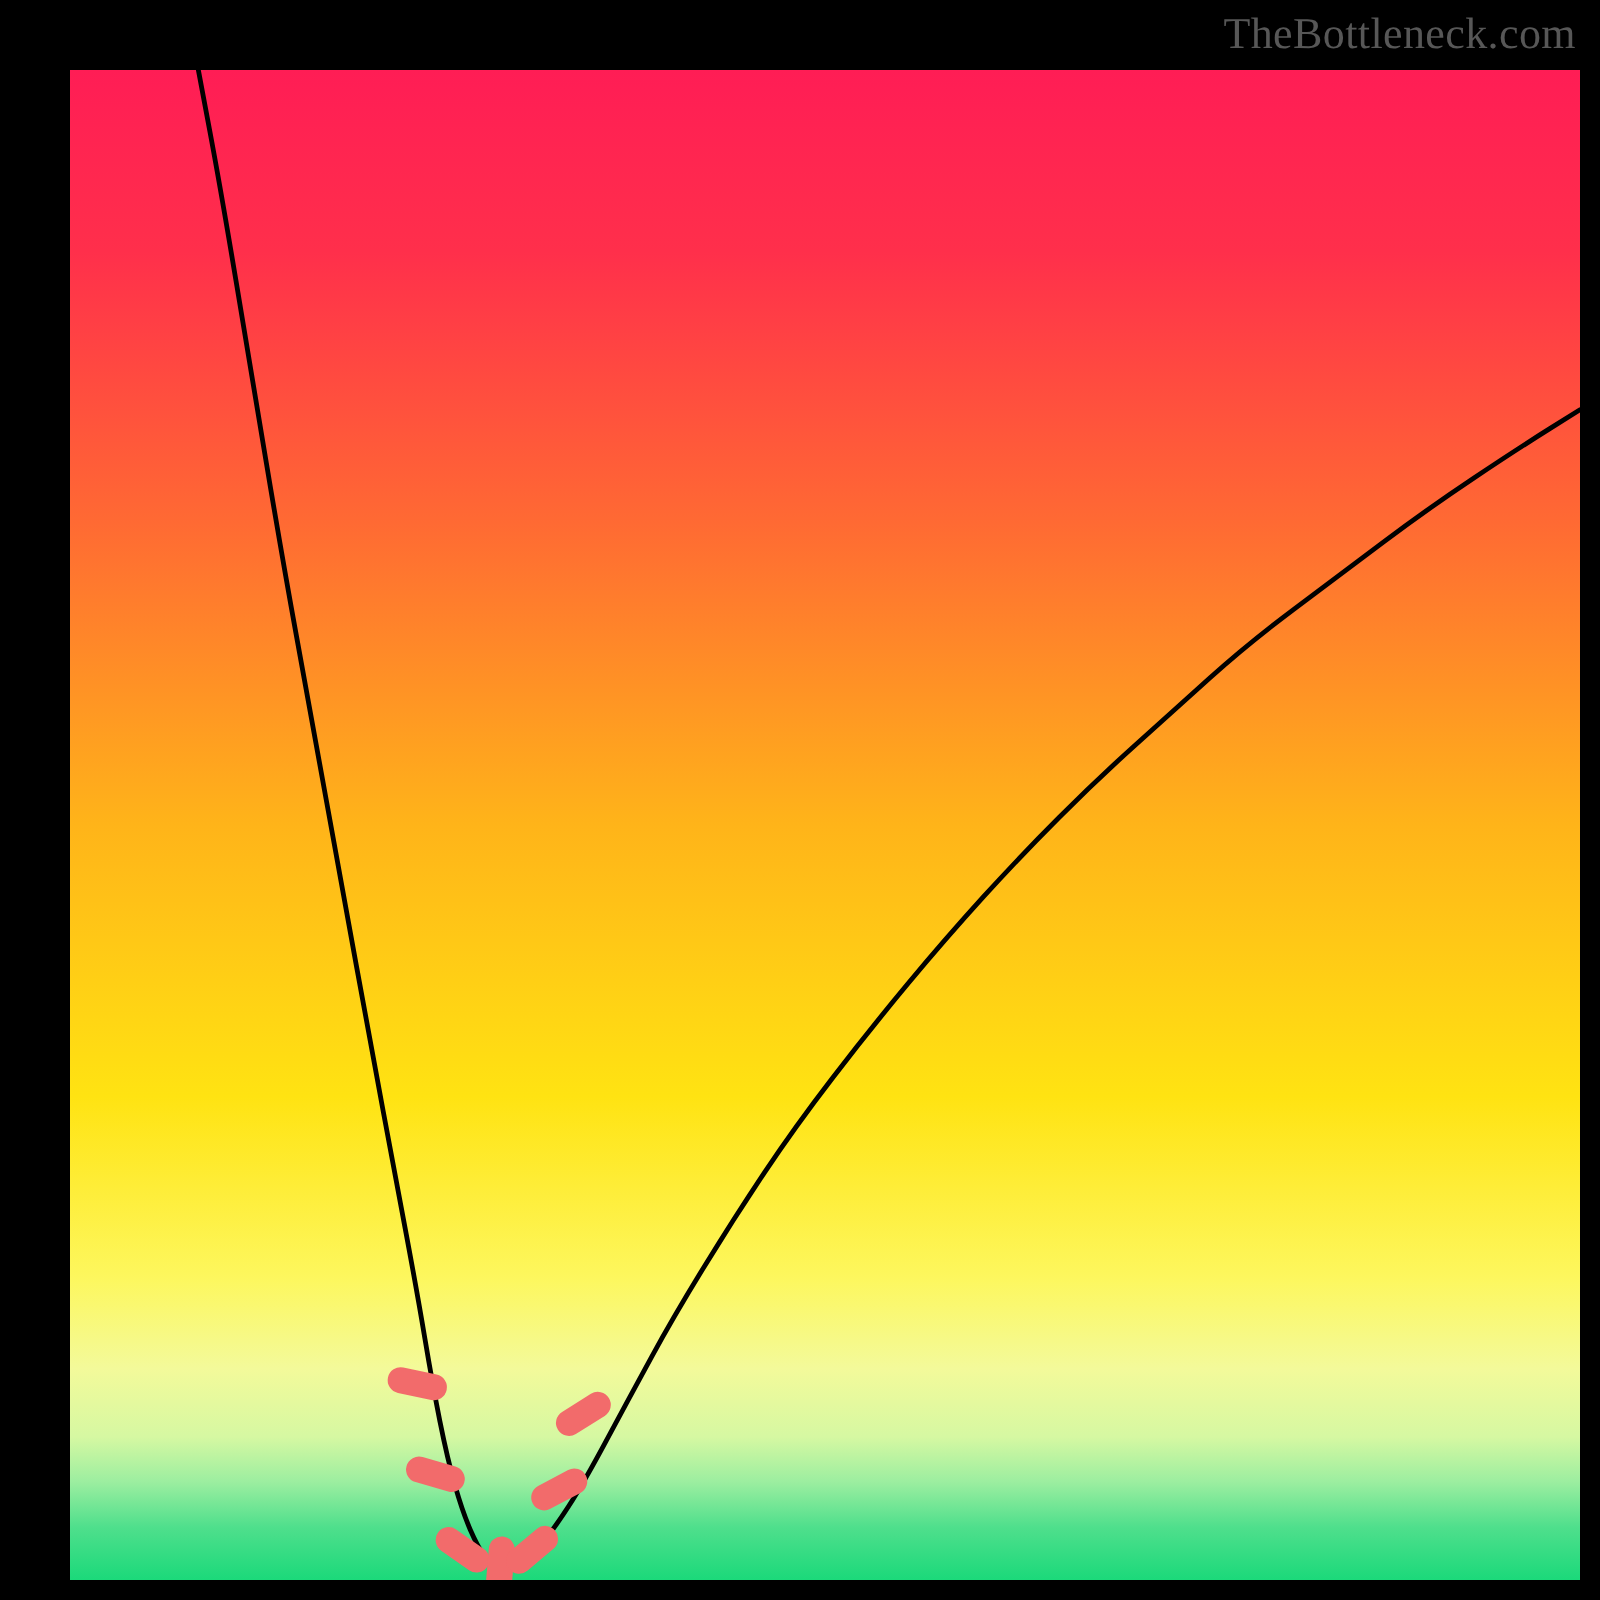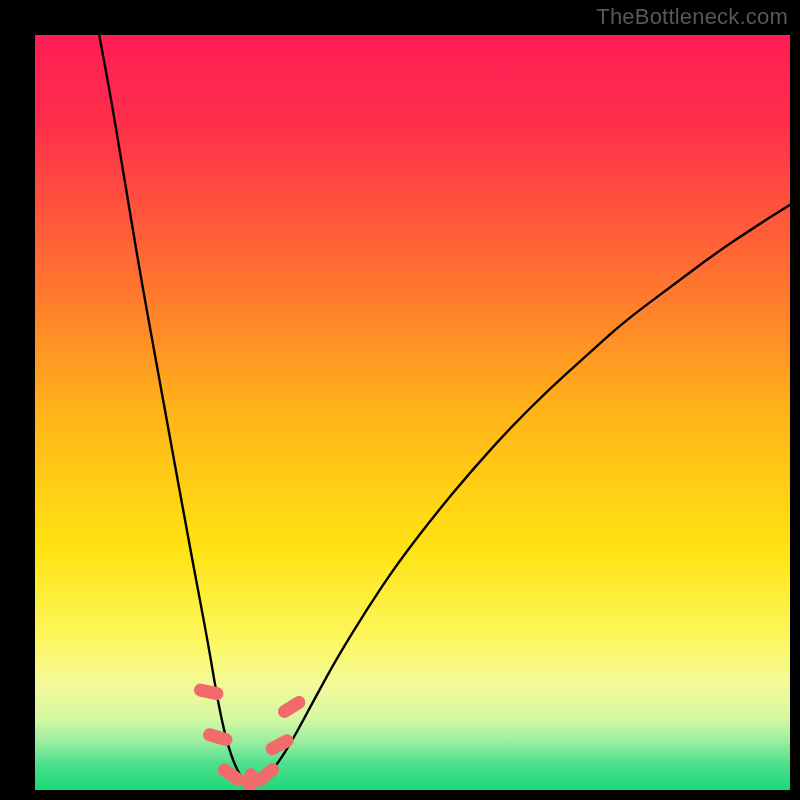--- a/index.html
+++ b/index.html
@@ -42,20 +42,21 @@
     height: 100%;
   }
   .watermark {
     position: absolute;
     top: 4px;
     right: 12px;
     color: #575757;
     font-size: 22px;
     font-weight: 400;
     letter-spacing: 0.2px;
+    font-family: Liberation Serif, serif;
   }
 </style>
 </head>
 <body>
 
 <div class="frame">
 
   <div class="plot-area">
     <svg class="gradient-bg" viewBox="0 0 755 755" preserveAspectRatio="none">
       <defs>

